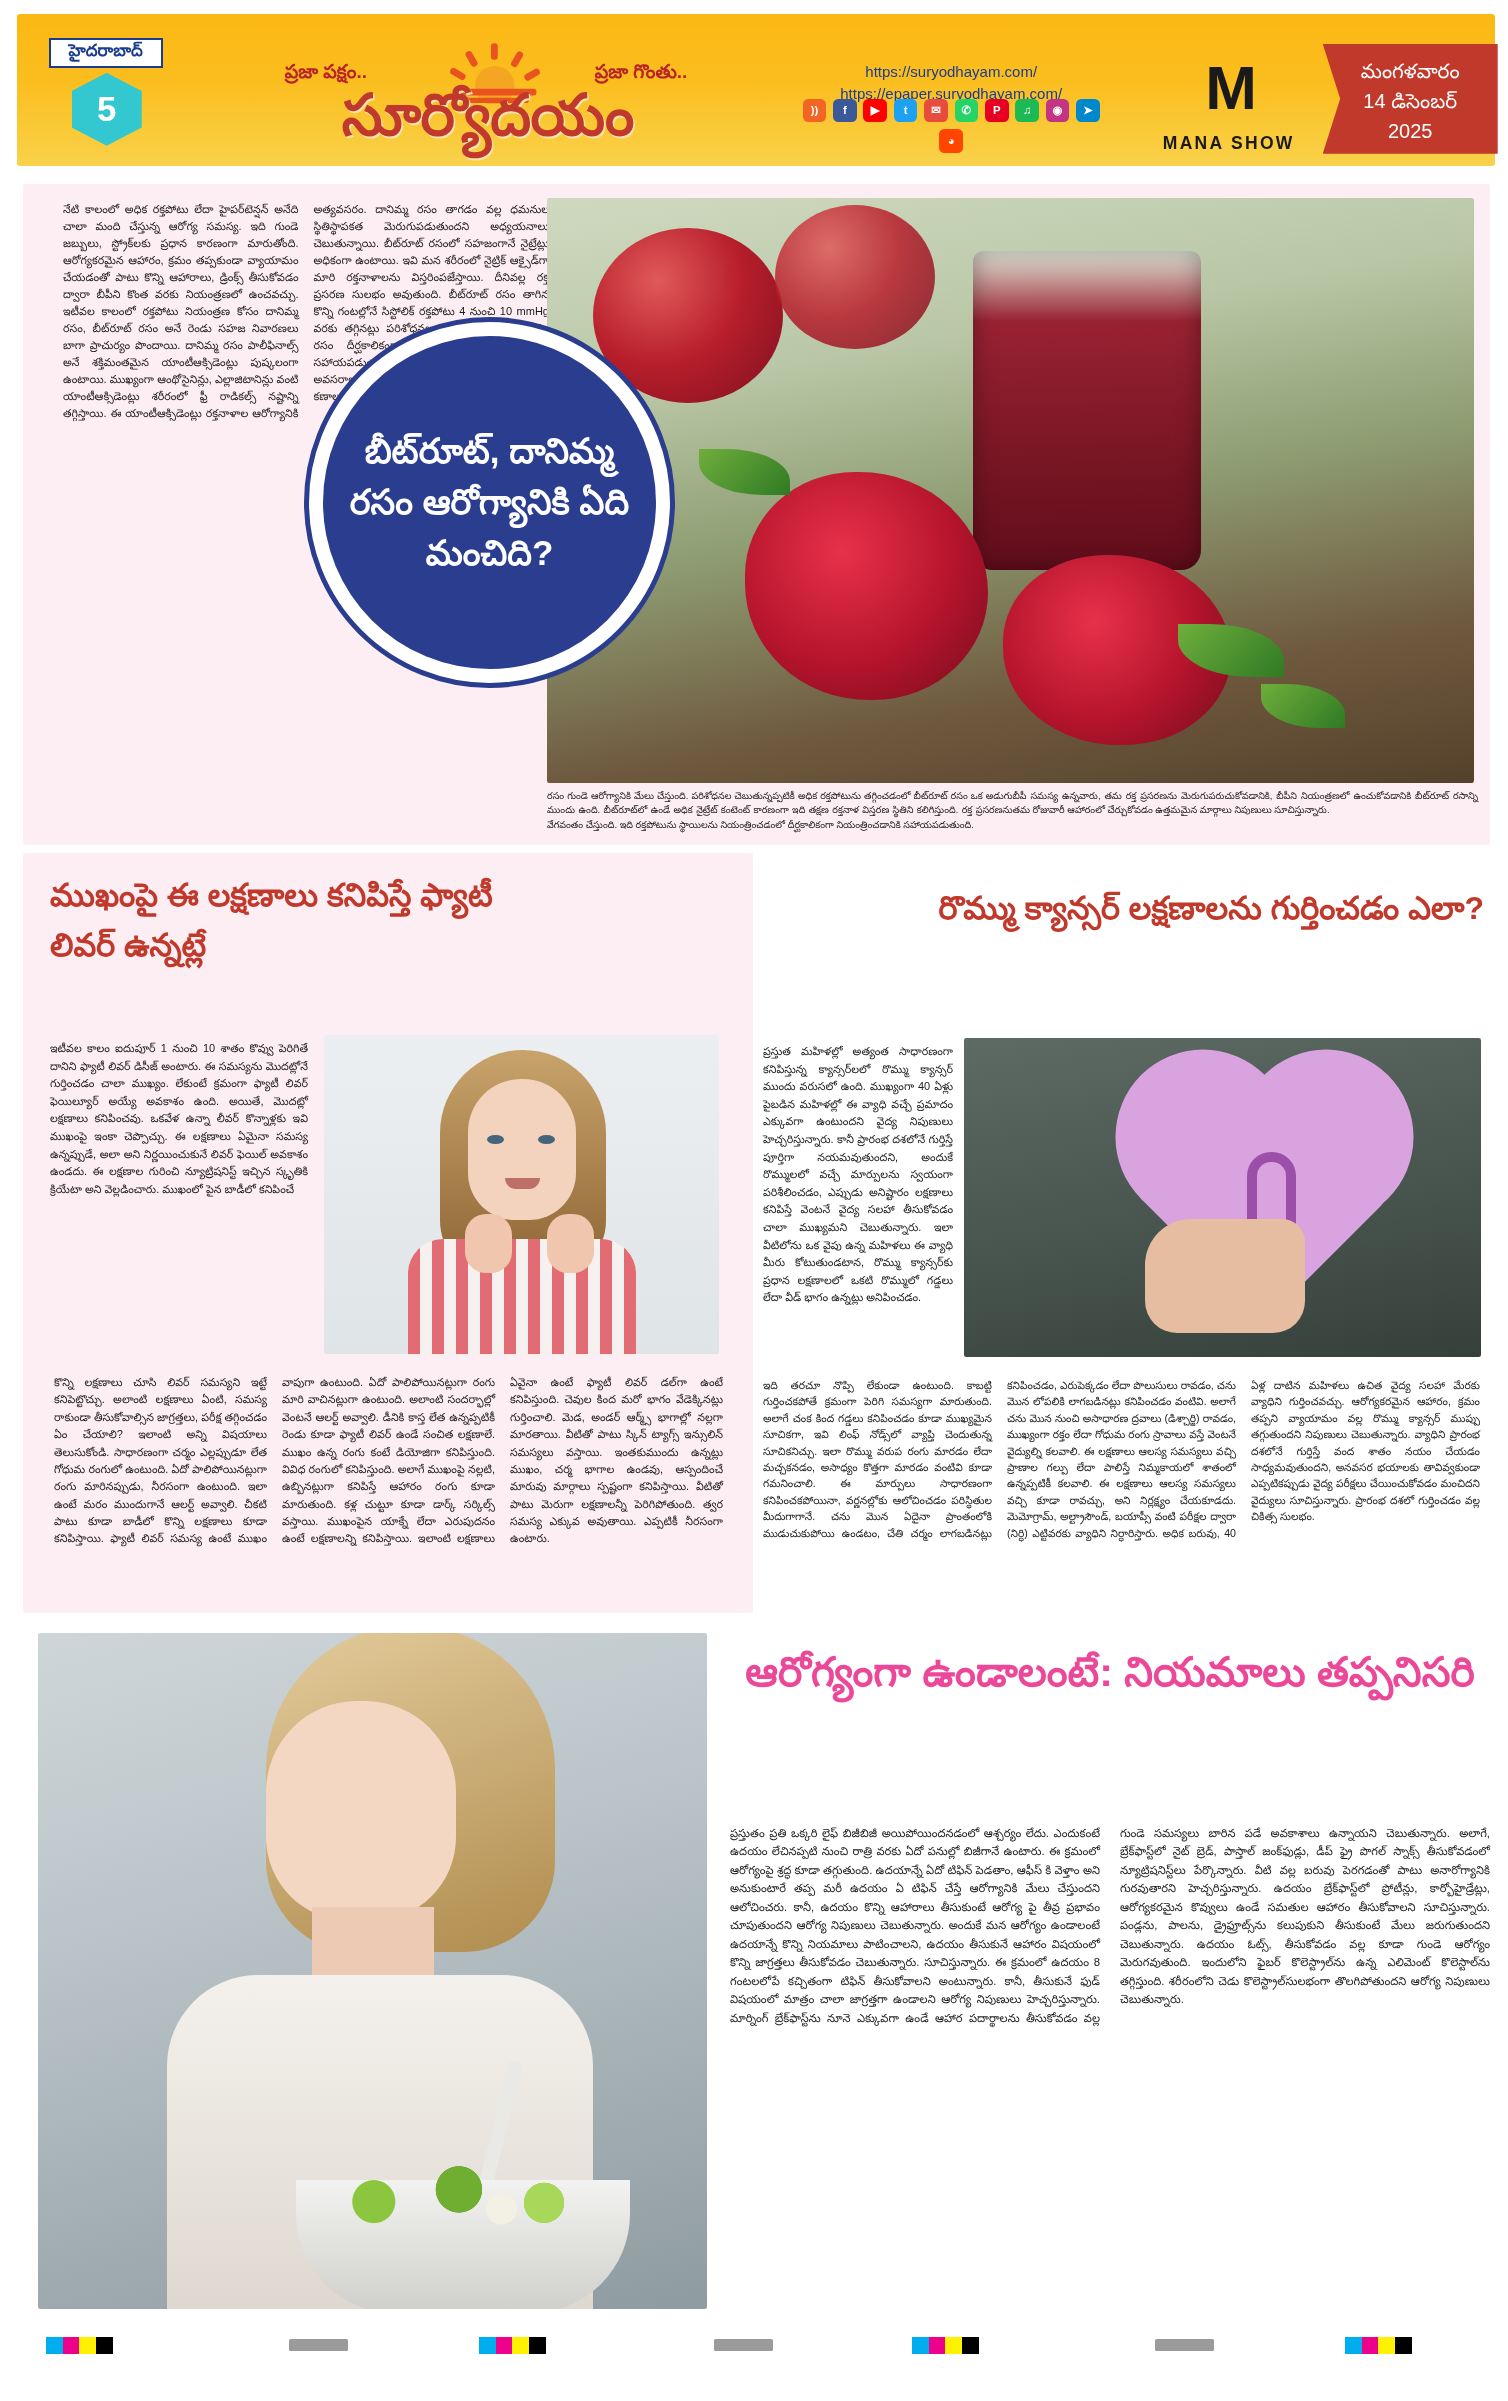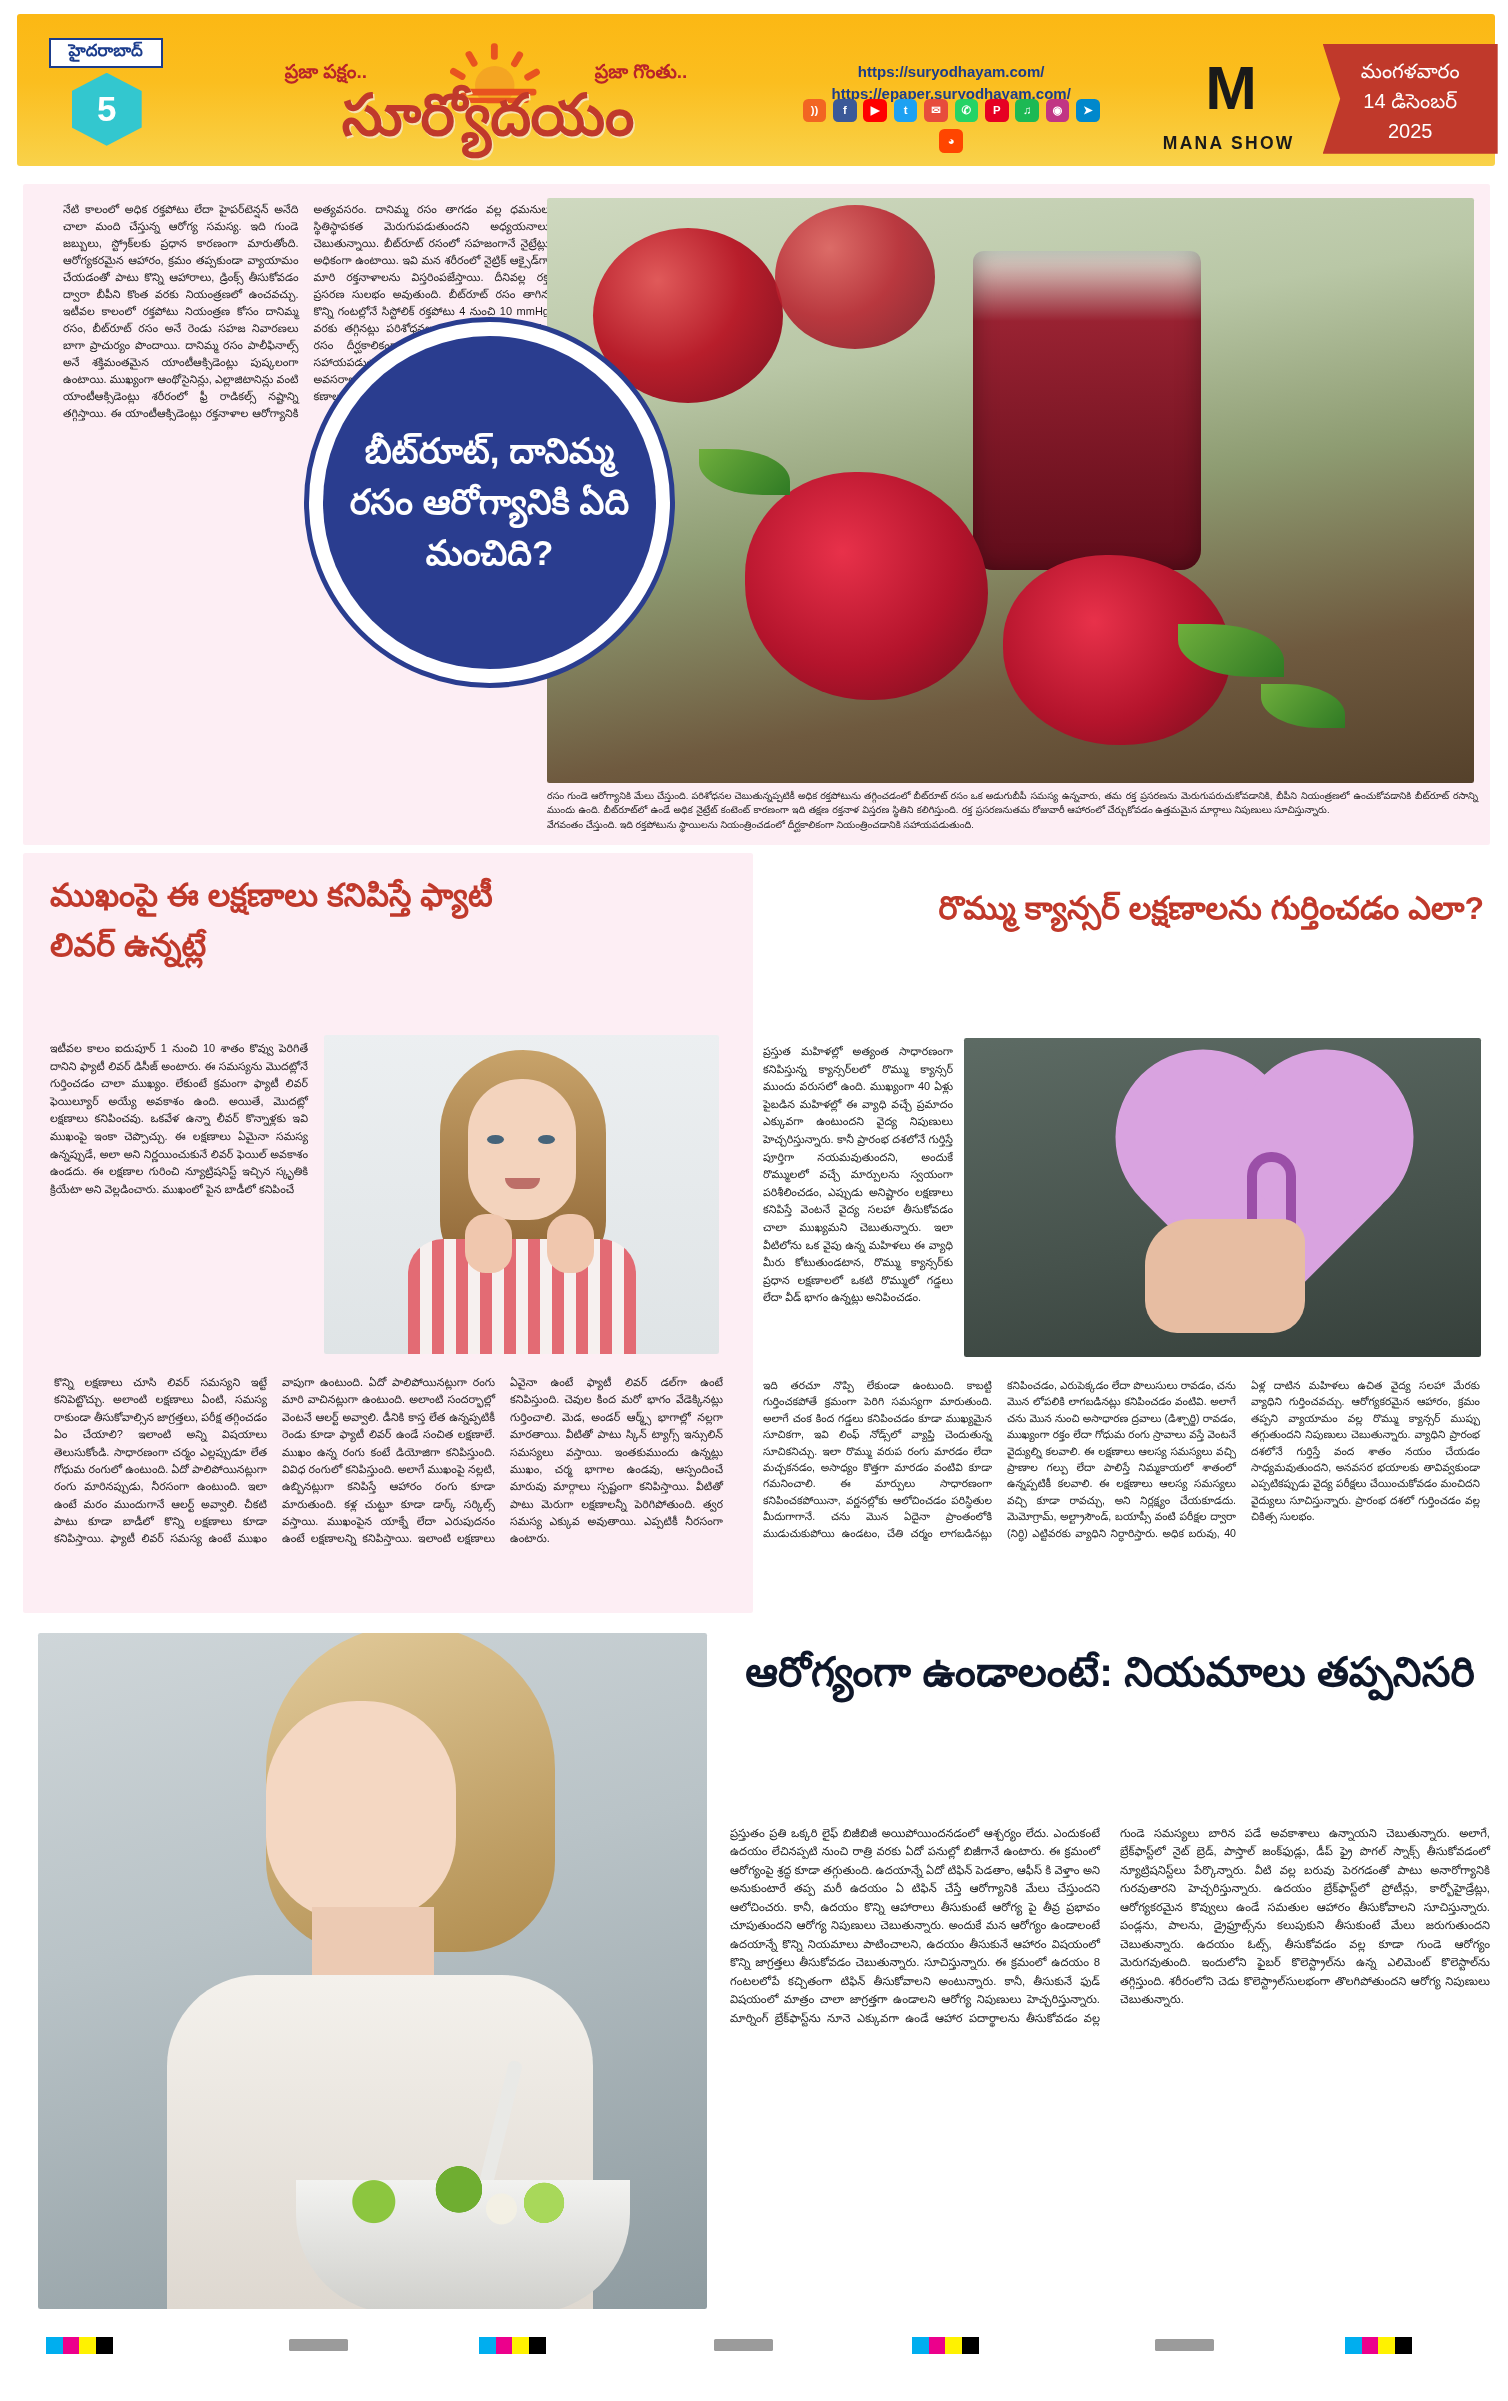--- a/index.html
+++ b/index.html
@@ -47,21 +47,21 @@
     position:absolute; left:228px; top:67px; width:486px; text-align:center;
     font-size:58px; font-weight:bold; color:#c0392b;
     text-shadow:1.5px 2.3px 0 #f6e3b0;
     letter-spacing:-0.8px;
   }
   .mast-sun {
     position:absolute; left:433px; top:29px; width:91px; height:61px;
   }
   .mast-urls {
     position:absolute; left:775px; top:47px; width:319px;
-    color:#1b3c8c; font-size:15px; line-height:1.5; text-align:center;font-weight:bold;
+    color:#1b3c8c; font-size:15px; line-height:1.5; text-align:center;
   }
   .social-row {
     position:absolute; left:775px; top:85px; width:319px;
     display:flex; gap:6.8px; justify-content:center; flex-wrap:wrap;
   }
   .social-ico {
     width:23.6px; height:23.6px; border-radius:5.3px;
     display:flex; align-items:center; justify-content:center;
     color:#fff; font-size:11.4px; font-weight:bold;
   }
@@ -262,21 +262,21 @@
                radial-gradient(circle at 48% 40%,#6fae31 0 23px,transparent 23.6px),
                radial-gradient(circle at 76% 62%,#a8d85a 0 20px,transparent 20.5px),
                radial-gradient(circle at 62% 72%,#f3f0e4 0 15px,transparent 16px);
   }
   .w-fork {
     position:absolute; left:454px; top:426px; width:13.7px; height:144px;
     background:#e9e9e6; border-radius:6px; transform:rotate(14deg);
   }
   .art4-head {
     position:absolute; left:707px; top:15px; width:760px; text-align:center;
-    font-size:41px; font-weight:bold; color:#0f172a; line-height:1.6;
+    font-size:41px; font-weight:bold; color:#ec4899; line-height:1.6;
   }
   .art4-body {
     position:absolute; left:707px; top:199px; width:760px; height:486px;
     font-size:11.4px; line-height:1.62; color:#1a1a1a; text-align:justify;
     column-count:2; column-gap:20px;
   }
 
   
   .footer {
     position:absolute; left:0; top:2328px; width:1508px; height:46px;

